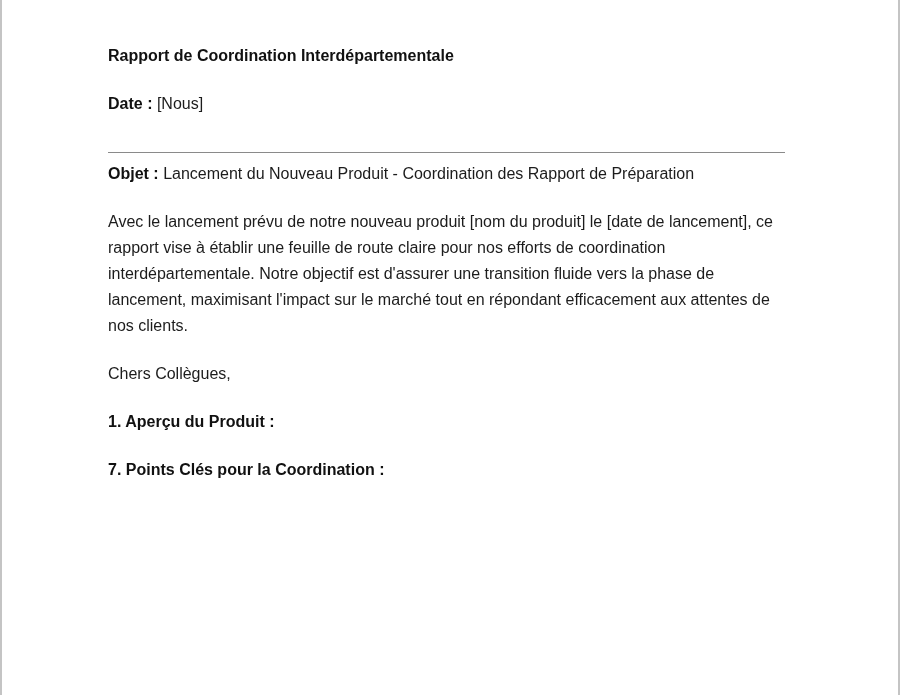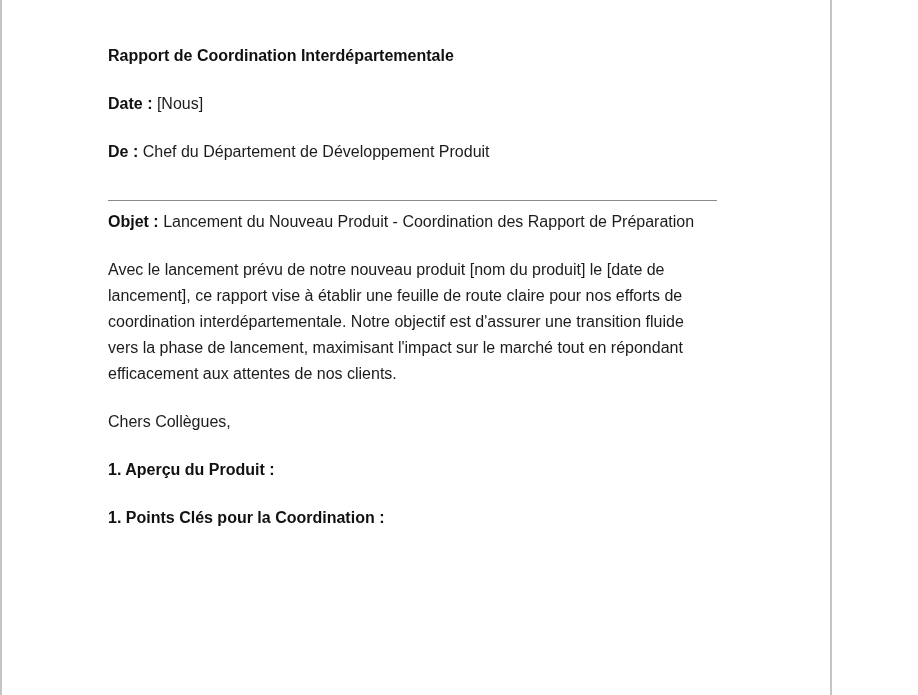--- a/index.html
+++ b/index.html
@@ -8,21 +8,21 @@
     background: #ffffff;
   }
   body {
     width: 918px;
     height: 695px;
     overflow: hidden;
     font-family: "Liberation Sans", "DejaVu Sans", sans-serif;
   }
   .page {
     box-sizing: border-box;
-    width: 832px;
+    width: 900px;
     height: 695px;
     background: #ffffff;
     border-left: 2px solid #c4c4c4;
     border-right: 2px solid #c4c4c4;
     overflow: hidden;
   }
   .content {
     box-sizing: border-box;
     padding: 43px 113px 0 106px;
     color: #1c1c1c;
@@ -46,30 +46,29 @@
 </head>
 <body>
 
 <div class="page">
   <div class="content">
 
     <p class="b">Rapport de Coordination Interdépartementale</p>
 
     <p><span class="b">Date :</span> <span>[Nous]</span></p>
 
-    <p><span class="b">De :</span> <span>Chef du Département de Développement Produit</span></p>
 
 
     <hr class="divider">
 
     <p><span class="b">Objet :</span> <span>Lancement du Nouveau Produit - Coordination des Rapport de Préparation</span></p>
 
     <p>Avec le lancement prévu de notre nouveau produit [nom du produit] le [date de lancement], ce rapport vise à établir une feuille de route claire pour nos efforts de coordination interdépartementale. Notre objectif est d'assurer une transition fluide vers la phase de lancement, maximisant l'impact sur le marché tout en répondant efficacement aux attentes de nos clients.</p>
 
     <p>Chers Collègues,</p>
 
     <p class="b">1. Aperçu du Produit :</p>
 
 
-    <p class="b">1. Points Clés pour la Coordination :</p>
+    <p class="b">7. Points Clés pour la Coordination :</p>
 
   </div>
 </div>
 
 </body></html>

